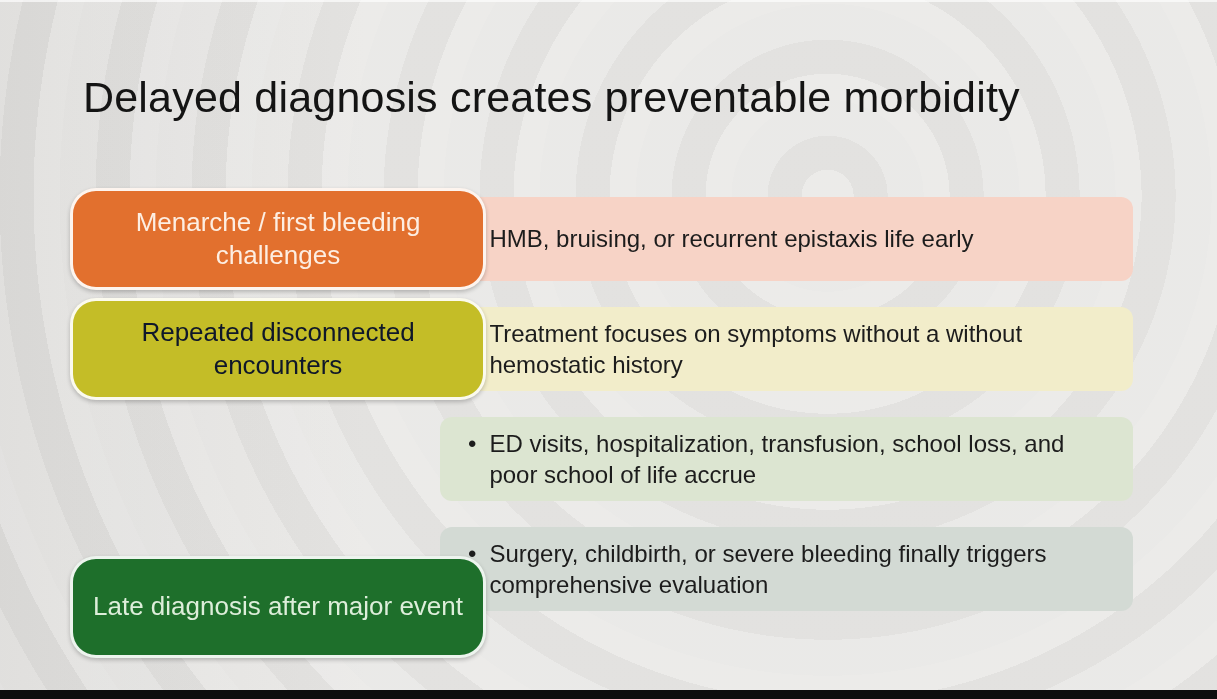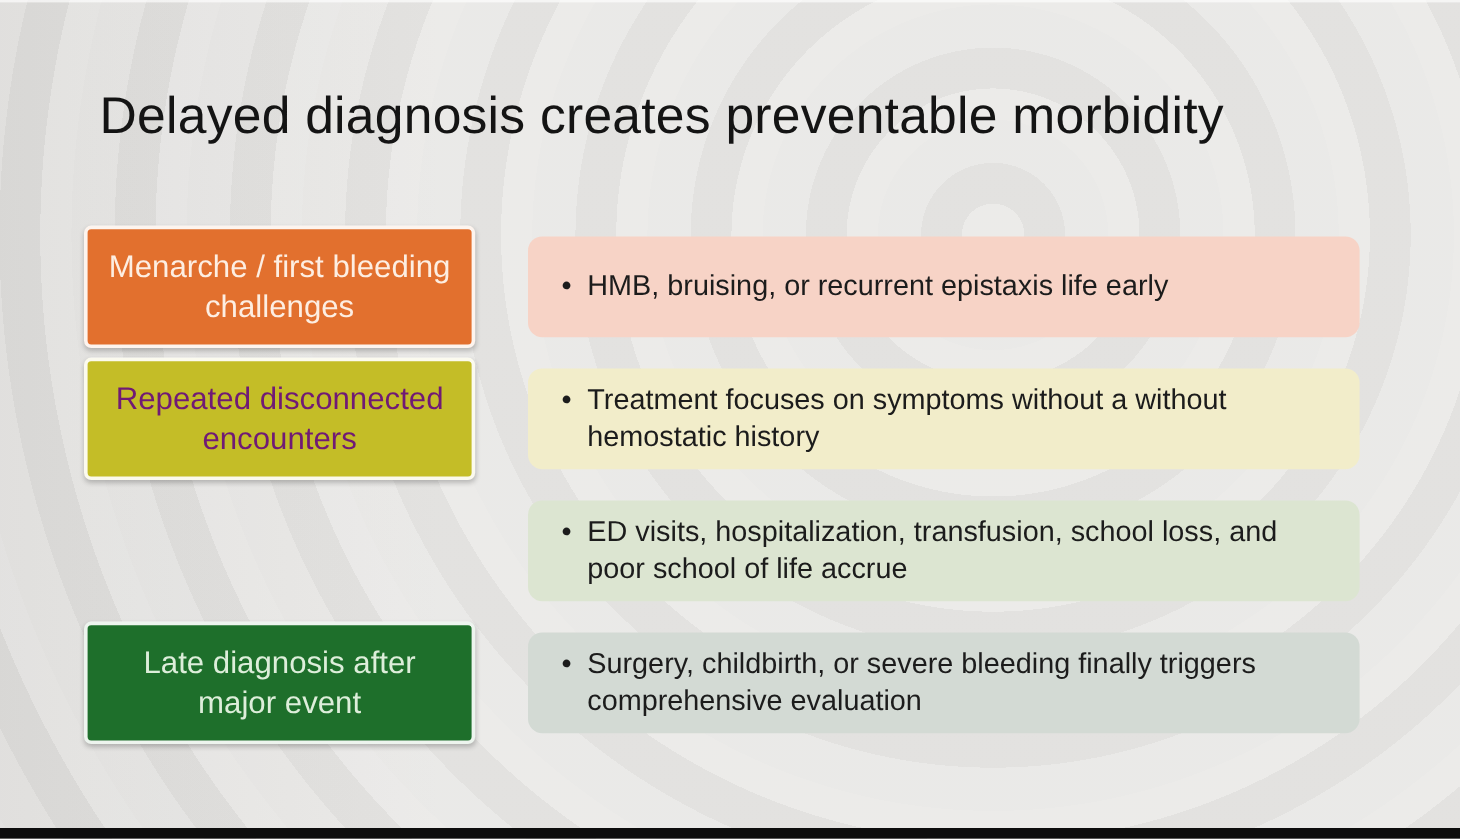--- a/index.html
+++ b/index.html
@@ -92,27 +92,28 @@
   .detail-text {
     font-size: 24px;
     line-height: 1.3;
     color: #1c1c1c;
     max-width: 618px;
   }
   .stage-box {
     position: absolute;
     left: 70px;
     top: 0;
-    width: 326px;
+    width: 416px;
     height: 100%;
     border: 3px solid rgba(255,255,255,0.92);
-    border-radius: 6px;
+    border-radius: 26px;
     box-sizing: border-box;
     display: flex;
     align-items: center;
+    justify-content: center;
     text-align: center;
     box-shadow: 0 2px 4px rgba(0,0,0,0.22);
     z-index: 2;
   }
   .stage-label {
     font-size: 26px;
     line-height: 1.28;
     padding: 0 14px;
   }
 </style>
@@ -138,42 +139,42 @@
       </div>
     </div>
 
     <div class="row">
       <div class="detail-bar" style="background-color: rgb(242, 237, 202);">
         <div class="detail-inner">
           <span class="bullet">•</span>
           <span class="detail-text">Treatment focuses on symptoms without a without hemostatic history</span>
         </div>
       </div>
-      <div class="stage-box" style="background-color: rgb(196, 189, 39); color: #701a75;">
+      <div class="stage-box" style="background-color: rgb(196, 189, 39); color: #0f172a;">
         <span class="stage-label">Repeated disconnected encounters</span>
       </div>
     </div>
 
     <div class="row">
       <div class="detail-bar" style="background-color: rgb(220, 229, 209);">
         <div class="detail-inner">
           <span class="bullet">•</span>
           <span class="detail-text">ED visits, hospitalization, transfusion, school loss, and poor school of life accrue</span>
         </div>
       </div>
     </div>
 
     <div class="row">
       <div class="detail-bar" style="background-color: rgb(211, 218, 212);">
         <div class="detail-inner">
           <span class="bullet">•</span>
           <span class="detail-text">Surgery, childbirth, or severe bleeding finally triggers comprehensive evaluation</span>
         </div>
       </div>
-      <div class="stage-box" style="background-color: rgb(30, 111, 43); color: rgb(221, 238, 218);">
+      <div class="stage-box" style="background-color: rgb(30, 111, 43); color: rgb(221, 238, 218); margin-top: 38px;">
         <span class="stage-label">Late diagnosis after major event</span>
       </div>
     </div>
 
   </div>
 
   <div class="bottom-bar" style="background-color: rgb(13, 13, 13);"></div>
 </div>
 
 </body></html>

